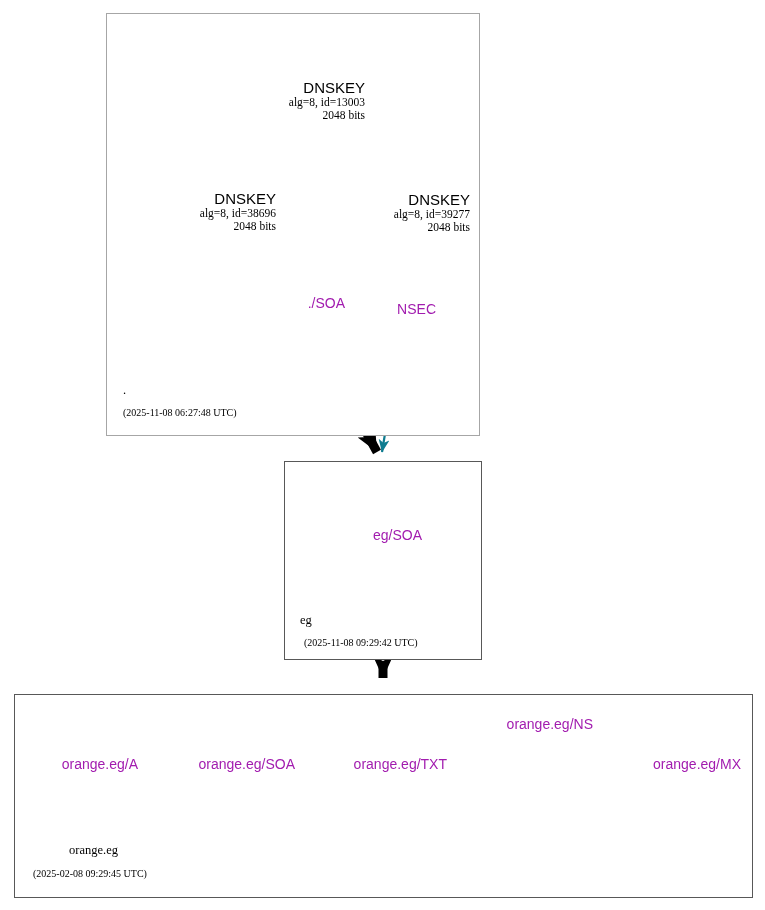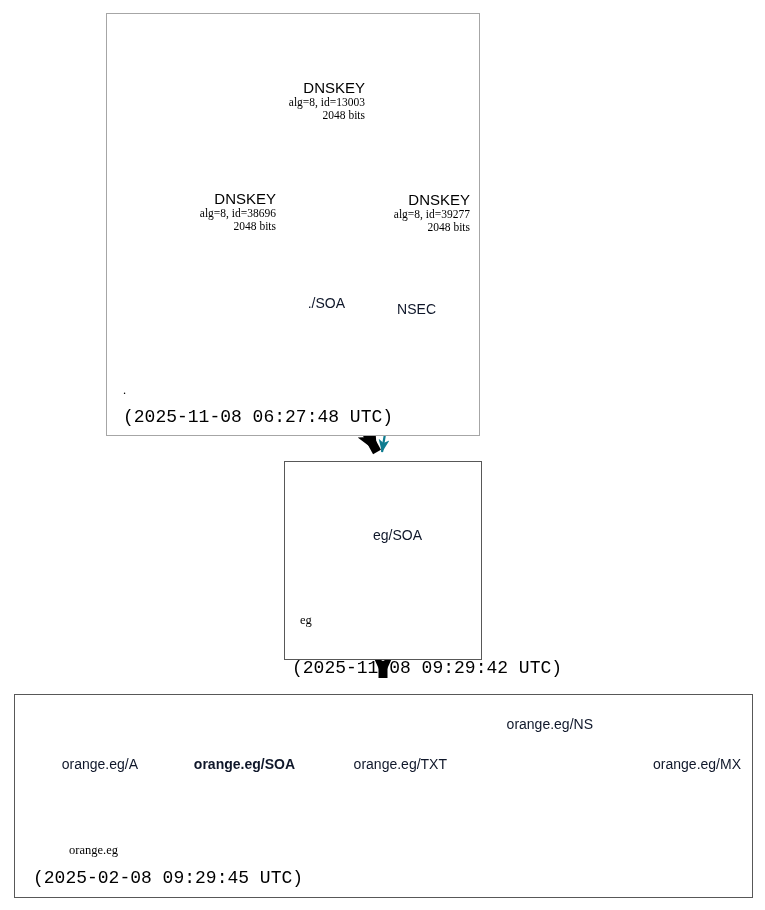--- a/index.html
+++ b/index.html
@@ -5,30 +5,30 @@
   html,body{margin:0;padding:0;background:#ffffff;}
   body{width:765px;height:910px;position:relative;overflow:hidden;
        font-family:"Liberation Sans", sans-serif;}
   #canvas{position:absolute;left:0;top:0;width:765px;height:910px;}
   .zone-box{position:absolute;background:#ffffff;box-sizing:border-box;}
   #zone-root{left:106px;top:13px;width:374px;height:423px;border:1px solid #a6a6a6;}
   #zone-eg{left:284px;top:461px;width:198px;height:199px;border:1px solid #585858;}
   #zone-orange{left:14px;top:694px;width:739px;height:204px;border:1px solid #585858;}
   .zone-label{position:absolute;font-family:"Liberation Serif", serif;
               font-size:12.5px;color:#000;white-space:nowrap;}
-  .zone-stamp{position:absolute;font-family:Liberation Mono, monospace;
-              font-size:18px;color:#000;white-space:nowrap;text-align:right;}
+  .zone-stamp{position:absolute;font-family:Liberation Serif, serif;
+              font-size:10px;color:#000;white-space:nowrap;text-align:right;}
   .node{position:absolute;display:flex;flex-direction:column;
         align-items:flex-end;justify-content:center;box-sizing:border-box;}
   .node-label-main{font-family:"Liberation Sans", sans-serif;font-size:15px;
                    color:#000;line-height:1.02;white-space:nowrap;}
   .node-label-sub{font-family:"Liberation Serif", serif;font-size:11.5px;
                   color:#000;line-height:1.12;white-space:nowrap;}
   .rr-label{font-family:"Liberation Sans", sans-serif;font-size:14px;
-            color:#0f172a;white-space:nowrap;}
+            color:#a21caf;white-space:nowrap;}
 </style>
 </head>
 <body>
 
 <svg id="canvas" viewBox="0 0 765 910">
   <defs>
     <marker id="ah-teal" markerWidth="10" markerHeight="10" refX="8.4" refY="4" orient="auto" markerUnits="userSpaceOnUse">
       <path d="M0,0.4 L9,4 L0,7.6 L2.4,4 Z" fill="#0e7c90"></path>
     </marker>
     <marker id="ah-teal-big" markerWidth="15" markerHeight="14" refX="12.5" refY="6" orient="auto" markerUnits="userSpaceOnUse">
@@ -106,33 +106,33 @@
   <span class="rr-label">NSEC</span>
 </div>
 
 <div class="node" style="left:340px;top:511px;width:82px;height:48px;">
   <span class="rr-label">eg/SOA</span>
 </div>
 
 <div class="node" style="left:24px;top:740px;width:114px;height:48px;">
   <span class="rr-label">orange.eg/A</span>
 </div>
-<div class="node" style="left:158px;top:740px;width:137px;height:48px;font-weight:bold;">
+<div class="node" style="left:158px;top:740px;width:137px;height:48px;">
   <span class="rr-label">orange.eg/SOA</span>
 </div>
 <div class="node" style="left:314px;top:740px;width:133px;height:48px;">
   <span class="rr-label">orange.eg/TXT</span>
 </div>
 <div class="node" style="left:466px;top:700px;width:127px;height:48px;">
   <span class="rr-label">orange.eg/NS</span>
 </div>
 <div class="node" style="left:612px;top:740px;width:129px;height:48px;">
   <span class="rr-label">orange.eg/MX</span>
 </div>
 
 <div class="zone-label" style="left:123px;top:383px;">.</div>
 <div class="zone-stamp" style="left:123px;top:407px;">(2025-11-08 06:27:48 UTC)</div>
 
 <div class="zone-label" style="left:300px;top:613px;">eg</div>
-<div class="zone-stamp" style="left:292px;top:637px;margin-top:21px;">(2025-11-08 09:29:42 UTC)</div>
+<div class="zone-stamp" style="left:304px;top:637px;">(2025-11-08 09:29:42 UTC)</div>
 
 <div class="zone-label" style="left:33px;top:843px;margin-left:36px;">orange.eg</div>
 <div class="zone-stamp" style="left:33px;top:868px;">(2025-02-08 09:29:45 UTC)</div>
 
 </body></html>

